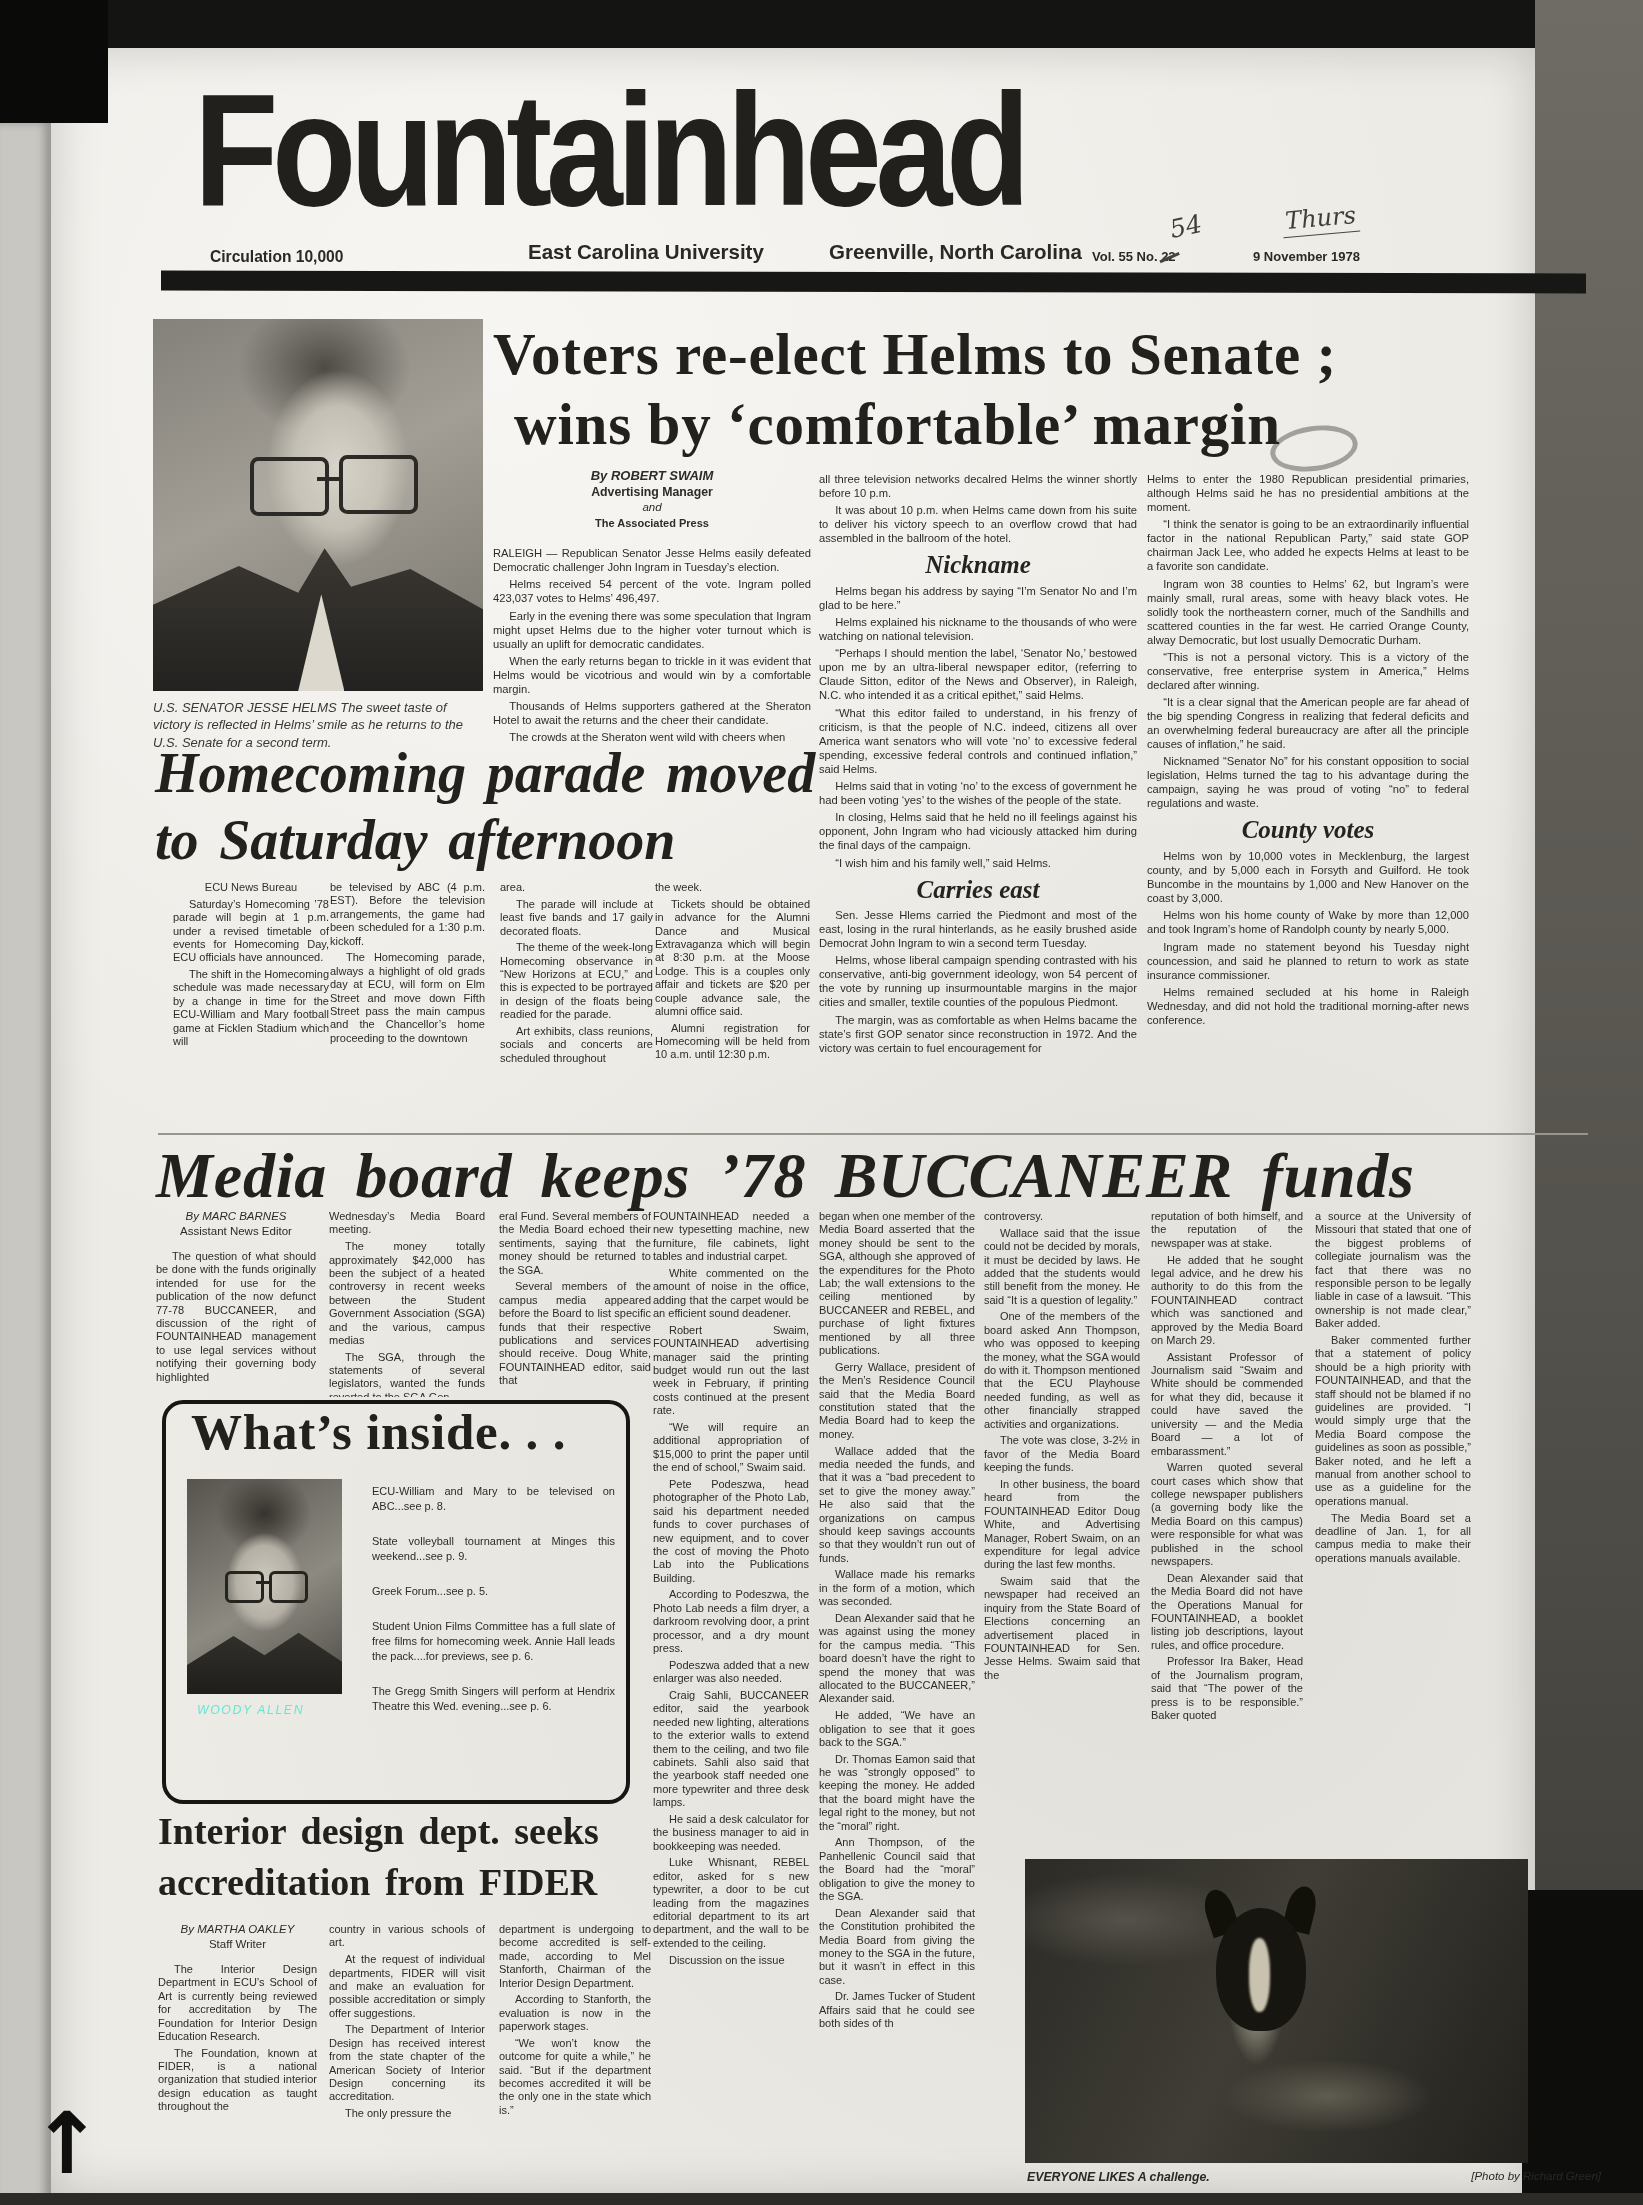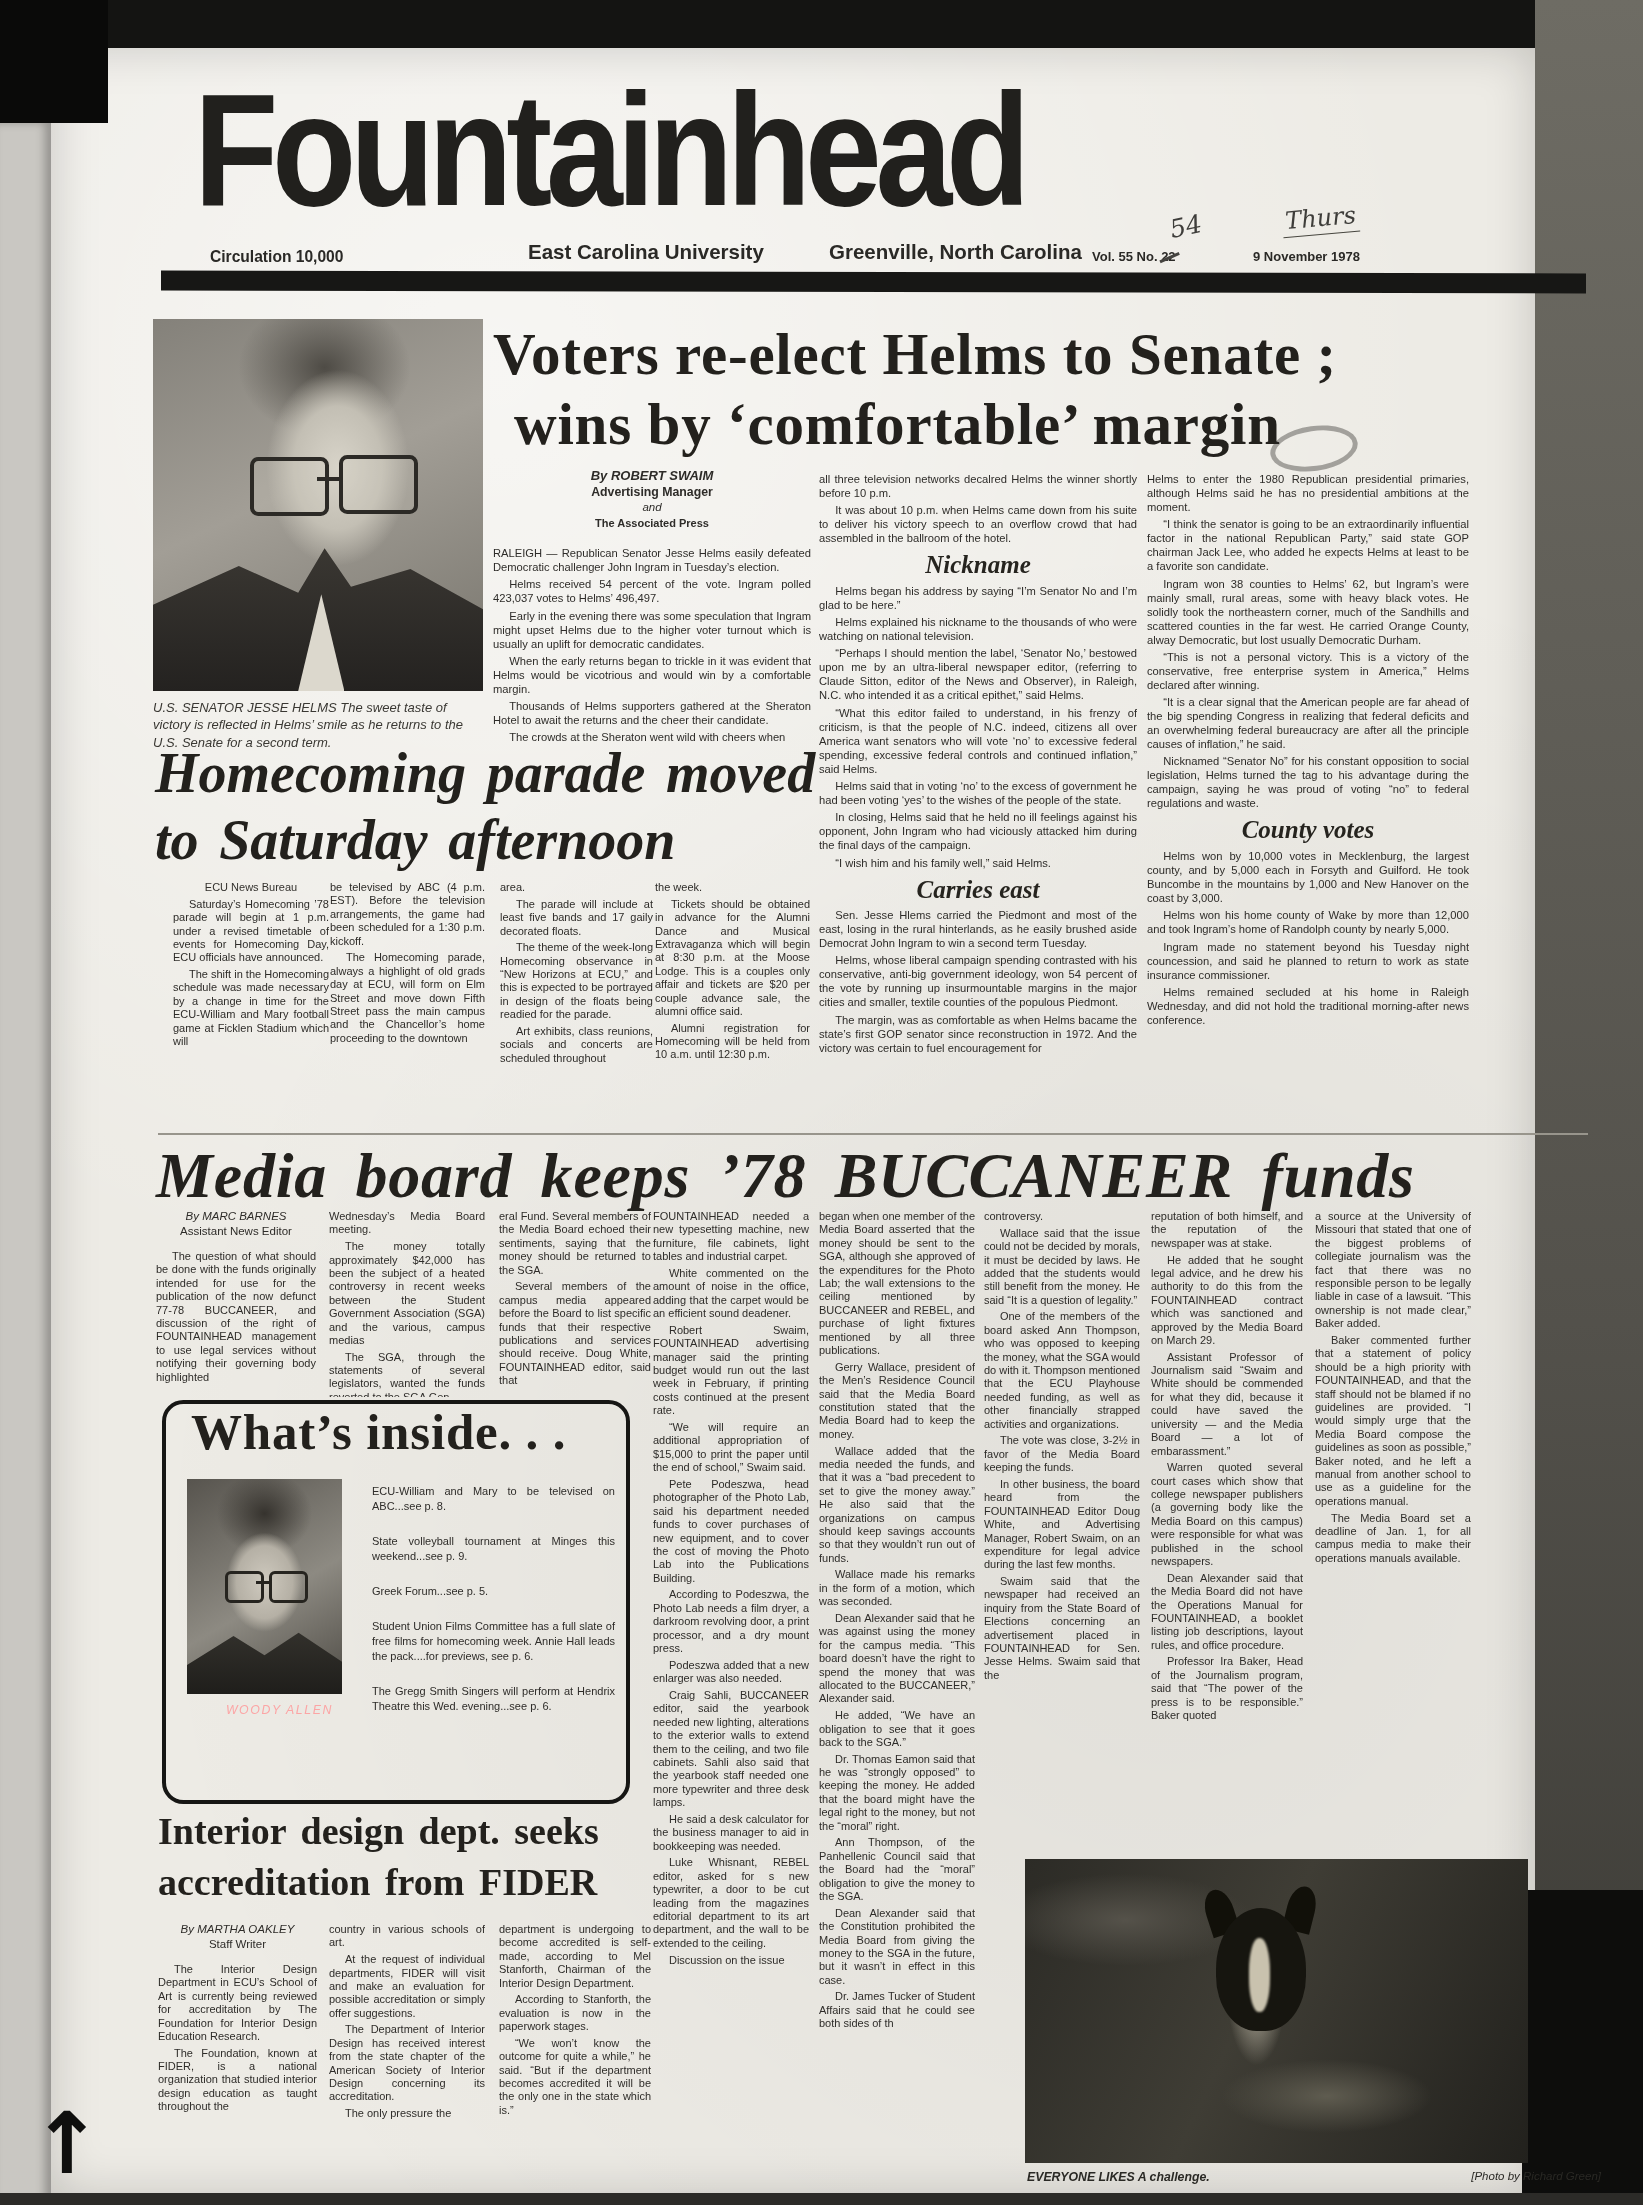--- a/index.html
+++ b/index.html
@@ -81,21 +81,21 @@
   #woody-photo{left:187px;top:1479px;width:155px;height:215px;background:
       radial-gradient(ellipse 51px 66px at 50% 48%,#cfcabf 0%,#b5b0a5 55%,rgba(181,176,165,0) 75%),
       radial-gradient(ellipse 66px 58px at 50% 16%,#36332e 0%,rgba(54,51,46,0) 72%),
       linear-gradient(150deg,#57544e,#8d8a82 55%,#4d4a44);}
   .wlens{position:absolute;width:33px;height:26px;border:3.3px solid #26241f;border-radius:5.8px;}
   #wlens-l{left:38px;top:92px;}
   #wlens-r{left:82px;top:92px;}
   #wbridge{position:absolute;left:69px;top:102px;width:15px;height:3.3px;background:#26241f;}
   .wjacket{position:absolute;bottom:0;left:0;width:100%;height:30%;background:linear-gradient(#33312c,#1f1e1b);
            clip-path:polygon(0 55%,30% 10%,50% 40%,72% 5%,100% 50%,100% 100%,0 100%);}
-  #woody-caption{left:197px;top:1703px;width:136px;text-align:right;font-style:italic;font-size:12.3px;letter-spacing:1.6px;color:#fca5a5;}
+  #woody-caption{left:197px;top:1703px;width:136px;text-align:left;font-style:italic;font-size:12.3px;letter-spacing:1.6px;color:#5eead4;}
 
   #dog-photo{left:1025px;top:1859px;width:503px;height:304px;background:
       radial-gradient(ellipse 41px 99px at 46% 45%,#b9b3a2 0%,rgba(185,179,162,0) 70%),
       radial-gradient(ellipse 140px 49px at 60% 78%,#5f5c50 0%,rgba(95,92,80,0) 75%),
       radial-gradient(ellipse 181px 66px at 20% 20%,#55524a 0%,rgba(85,82,74,0) 70%),
       linear-gradient(115deg,#2c2b26 0%,#3f3d35 45%,#22211d 100%);}
   .dog-head{position:absolute;left:38%;top:16%;width:90px;height:123px;background:#16150f;border-radius:50% 50% 45% 45%;}
   .dog-ear{position:absolute;width:28px;height:46px;background:#111009;border-radius:50% 50% 0 0;}
   #ear-l{left:36%;top:10%;transform:rotate(-18deg);}
   #ear-r{left:52%;top:9%;transform:rotate(14deg);}

